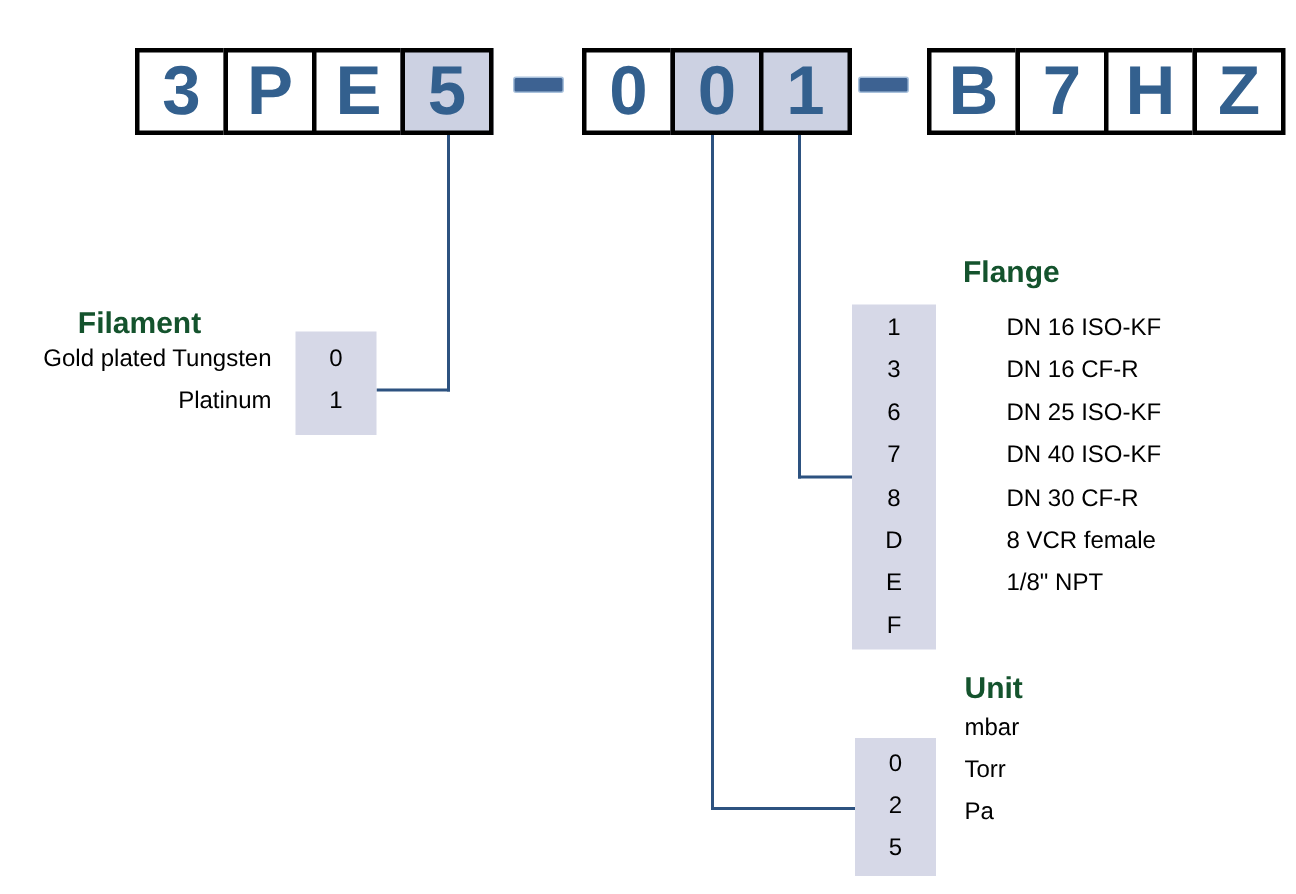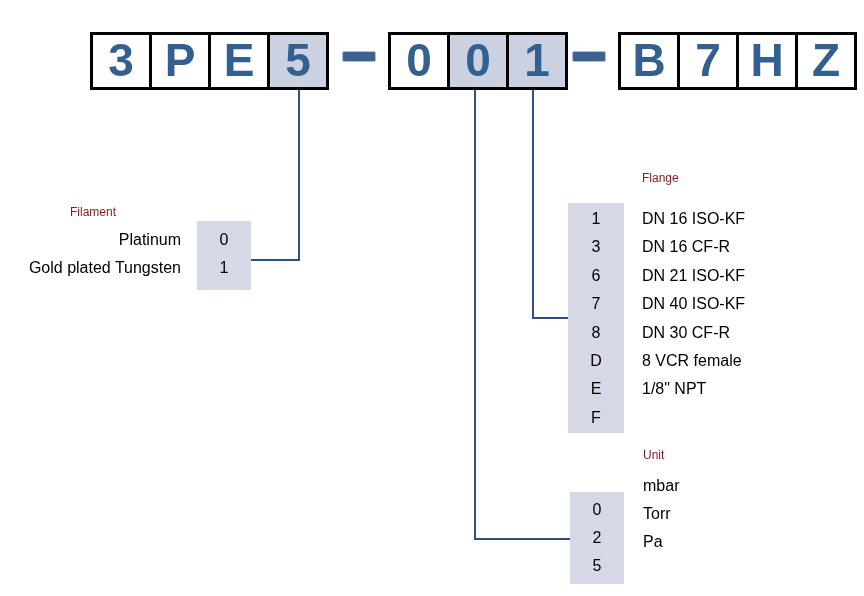--- a/index.html
+++ b/index.html
@@ -53,23 +53,23 @@
 
   
   .line {
     position: absolute;
     background: #2d5280;
   }
 
   
   .legend-title {
     position: absolute;
-    font-size: 12px;
-    font-weight: normal;
-    color: #7f1d1d;
+    font-size: 20px;
+    font-weight: bold;
+    color: #14532d;
     white-space: nowrap;
   }
   .col {
     position: absolute;
     font-size: 16px;
     color: #000000;
     white-space: nowrap;
   }
   .values-col {
     background: #d6d8e7;
@@ -114,22 +114,22 @@
   <div class="line" style="left:474px; top:90px;  width:2px;  height:450px;"></div>
   <div class="line" style="left:474px; top:538px; width:96px; height:2px;"></div>
 
   <div class="line" style="left:532px; top:90px;  width:2px;  height:229px;"></div>
   <div class="line" style="left:532px; top:317px; width:37px; height:2px;"></div>
 
   <div>
     <div class="legend-title" style="left:5px; top:205px; width:176px; text-align:center;">Filament</div>
 
     <div class="col labels-col-right" style="left:5px; top:226px; width:176px;">
+      <div class="row-28">Gold plated Tungsten</div>
       <div class="row-28">Platinum</div>
-      <div class="row-28">Gold plated Tungsten</div>
     </div>
 
     <div class="col values-col" style="left:197px; top:221px; width:54px; height:69px; padding-top:5px; box-sizing:border-box;">
       <div class="row-28">0</div>
       <div class="row-28">1</div>
     </div>
   </div>
 
   <div>
     <div class="legend-title" style="left:642px; top:171px;">Flange</div>
@@ -138,24 +138,24 @@
       <div class="row-284">1</div>
       <div class="row-284">3</div>
       <div class="row-284">6</div>
       <div class="row-284">7</div>
       <div class="row-284">8</div>
       <div class="row-284">D</div>
       <div class="row-284">E</div>
       <div class="row-284">F</div>
     </div>
 
-    <div class="col" style="left:642px; top:203px; padding-top:2px;">
+    <div class="col" style="left:671px; top:203px; padding-top:2px;">
       <div class="row-284">DN 16 ISO-KF</div>
       <div class="row-284">DN 16 CF-R</div>
-      <div class="row-284">DN 21 ISO-KF</div>
+      <div class="row-284">DN 25 ISO-KF</div>
       <div class="row-284">DN 40 ISO-KF</div>
       <div class="row-284">DN 30 CF-R</div>
       <div class="row-284">8 VCR female</div>
       <div class="row-284">1/8" NPT</div>
     </div>
   </div>
 
   <div>
     <div class="legend-title" style="left:643px; top:448px;">Unit</div>
 

